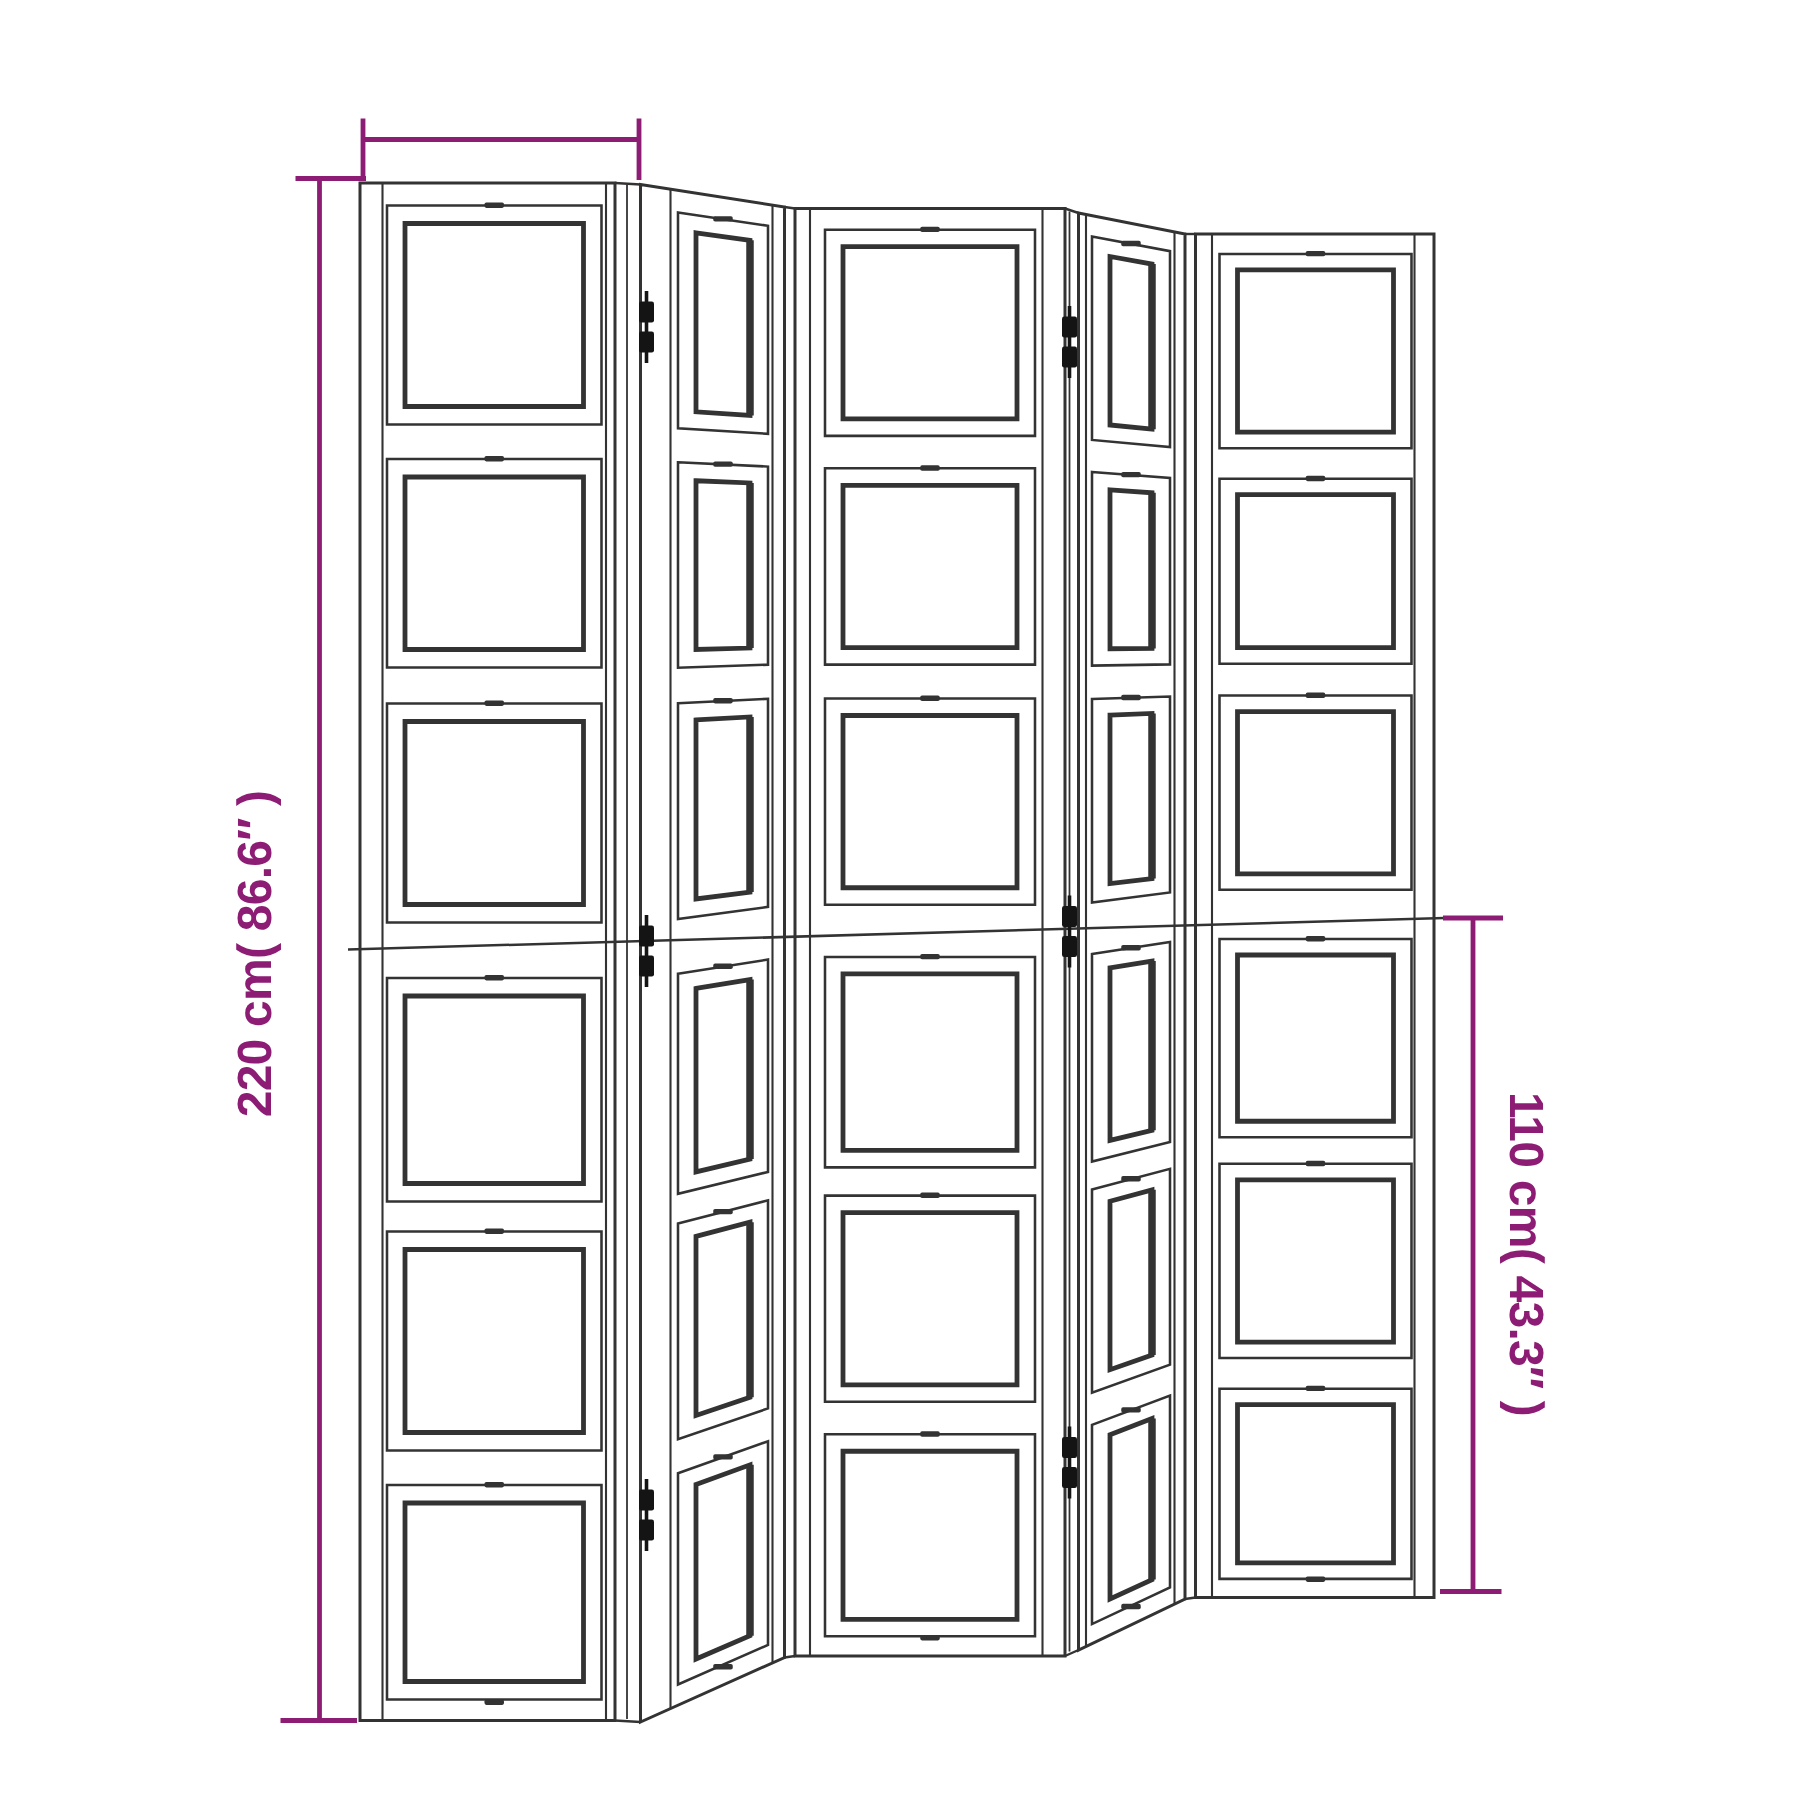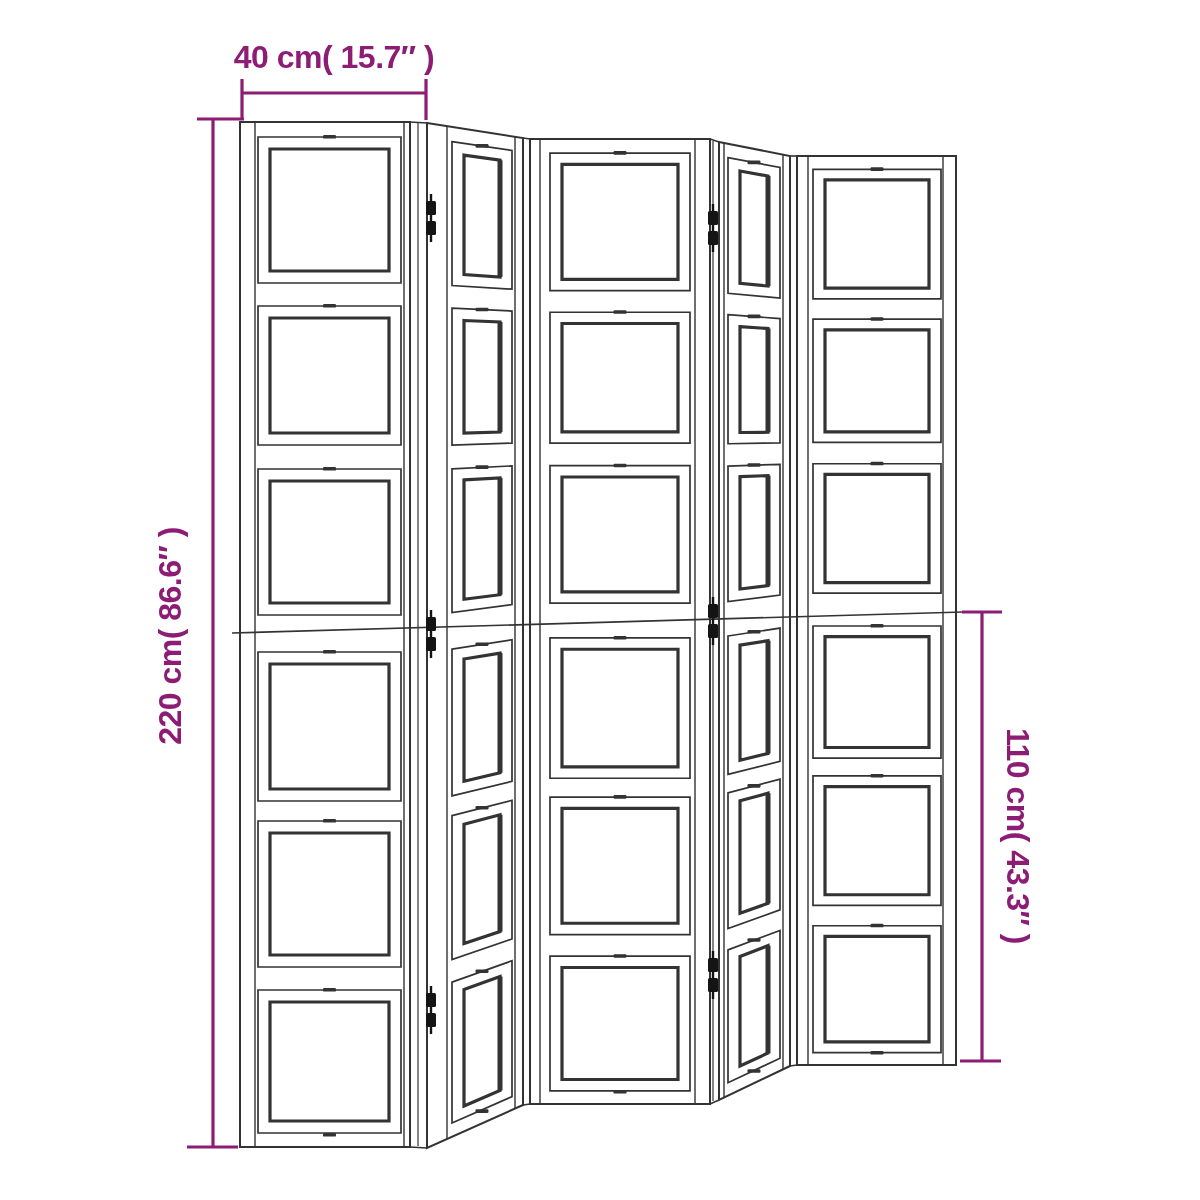--- a/index.html
+++ b/index.html
@@ -186,18 +186,17 @@
       <line x1="242" y1="79" x2="242" y2="120" stroke="#8d1c74" stroke-width="3.2" stroke-linecap="butt"></line>
       <line x1="426" y1="79" x2="426" y2="120" stroke="#8d1c74" stroke-width="3.2" stroke-linecap="butt"></line>
       <line x1="213" y1="120" x2="213" y2="1147" stroke="#8d1c74" stroke-width="3.2" stroke-linecap="butt"></line>
       <line x1="197" y1="119" x2="244" y2="119" stroke="#8d1c74" stroke-width="3.2" stroke-linecap="butt"></line>
       <line x1="187" y1="1147" x2="238" y2="1147" stroke="#8d1c74" stroke-width="3.2" stroke-linecap="butt"></line>
       <line x1="982" y1="612" x2="982" y2="1061" stroke="#8d1c74" stroke-width="3.2" stroke-linecap="butt"></line>
       <line x1="962" y1="612" x2="1002" y2="612" stroke="#8d1c74" stroke-width="3.2" stroke-linecap="butt"></line>
       <line x1="960" y1="1061" x2="1001" y2="1061" stroke="#8d1c74" stroke-width="3.2" stroke-linecap="butt"></line>
     </svg>
 
-  <div class="dim-label" id="top-label">40 cm( 15.7″ )</div>
 
   <div class="dim-label" id="left-label">220 cm( 86.6″ )</div>
 
   <div class="dim-label" id="right-label">110 cm( 43.3″ )</div>
 </div>
 
 </body></html>

